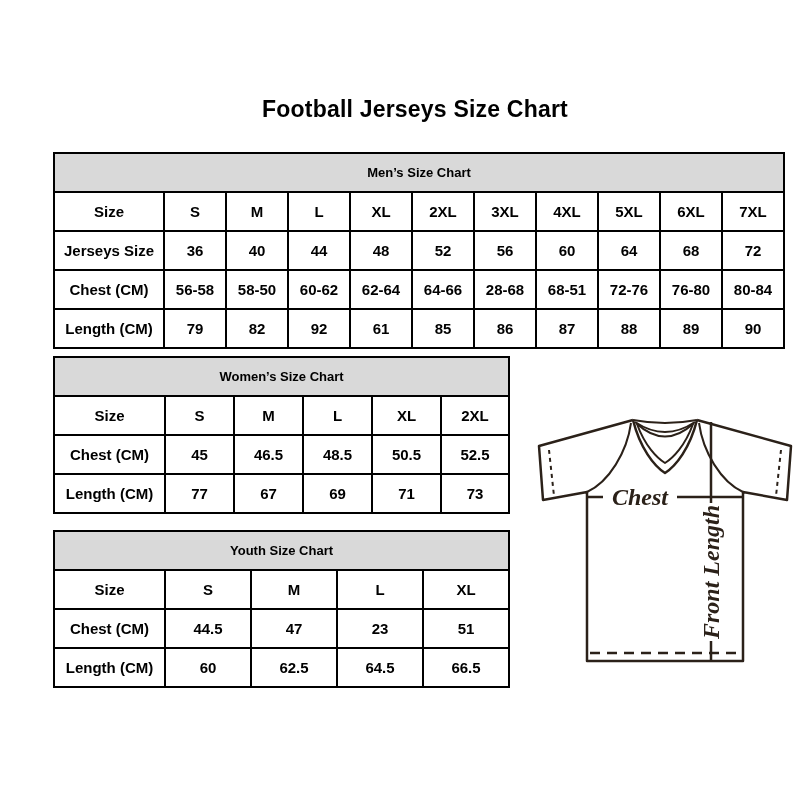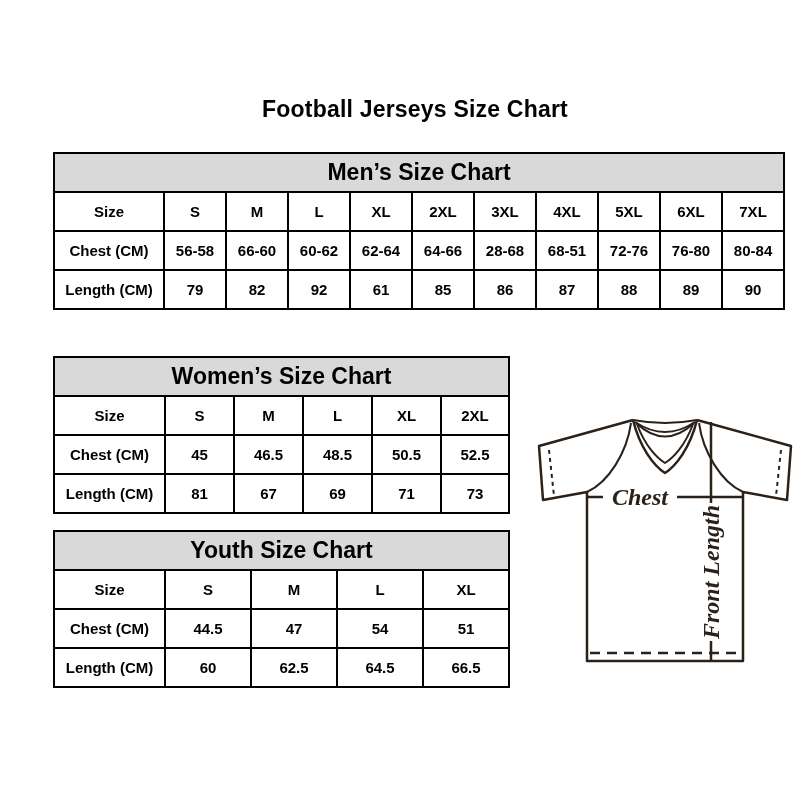--- a/index.html
+++ b/index.html
@@ -37,21 +37,21 @@
     vertical-align: middle;
     padding: 0;
     font-weight: bold;
     color: #000000;
     overflow: hidden;
     white-space: nowrap;
   }
   table.chart tr { height: 39px; }
   th.section-header {
     background: #d9d9d9;
-    font-size: 23px;
+    font-size: 13px;
   }
   table.chart td { font-size: 15px; }
   td.row-label { font-size: 15px; }
   .t-mens  { left: 38px; top: 152px; width: 730px; }
   .t-womens{ left: 38px; top: 356px; width: 455px; }
   .t-youth { left: 38px; top: 530px; width: 455px; }
   .jersey-wrap {
     position: absolute;
     left: 512px;
     top: 400px;
@@ -99,23 +99,36 @@
         <td>L</td>
         <td>XL</td>
         <td>2XL</td>
         <td>3XL</td>
         <td>4XL</td>
         <td>5XL</td>
         <td>6XL</td>
         <td>7XL</td>
       </tr>
       <tr>
+        <td class="row-label">Jerseys Size</td>
+        <td>36</td>
+        <td>40</td>
+        <td>44</td>
+        <td>48</td>
+        <td>52</td>
+        <td>56</td>
+        <td>60</td>
+        <td>64</td>
+        <td>68</td>
+        <td>72</td>
+      </tr>
+      <tr>
         <td class="row-label">Chest (CM)</td>
         <td>56-58</td>
-        <td>66-60</td>
+        <td>58-50</td>
         <td>60-62</td>
         <td>62-64</td>
         <td>64-66</td>
         <td>28-68</td>
         <td>68-51</td>
         <td>72-76</td>
         <td>76-80</td>
         <td>80-84</td>
       </tr>
       <tr>
@@ -160,21 +173,21 @@
       <tr>
         <td class="row-label">Chest (CM)</td>
         <td>45</td>
         <td>46.5</td>
         <td>48.5</td>
         <td>50.5</td>
         <td>52.5</td>
       </tr>
       <tr>
         <td class="row-label">Length (CM)</td>
-        <td>81</td>
+        <td>77</td>
         <td>67</td>
         <td>69</td>
         <td>71</td>
         <td>73</td>
       </tr>
     </tbody>
   </table>
 
   <table class="chart t-youth">
     <colgroup>
@@ -194,21 +207,21 @@
         <td class="row-label">Size</td>
         <td>S</td>
         <td>M</td>
         <td>L</td>
         <td>XL</td>
       </tr>
       <tr>
         <td class="row-label">Chest (CM)</td>
         <td>44.5</td>
         <td>47</td>
-        <td>54</td>
+        <td>23</td>
         <td>51</td>
       </tr>
       <tr>
         <td class="row-label">Length (CM)</td>
         <td>60</td>
         <td>62.5</td>
         <td>64.5</td>
         <td>66.5</td>
       </tr>
     </tbody>

